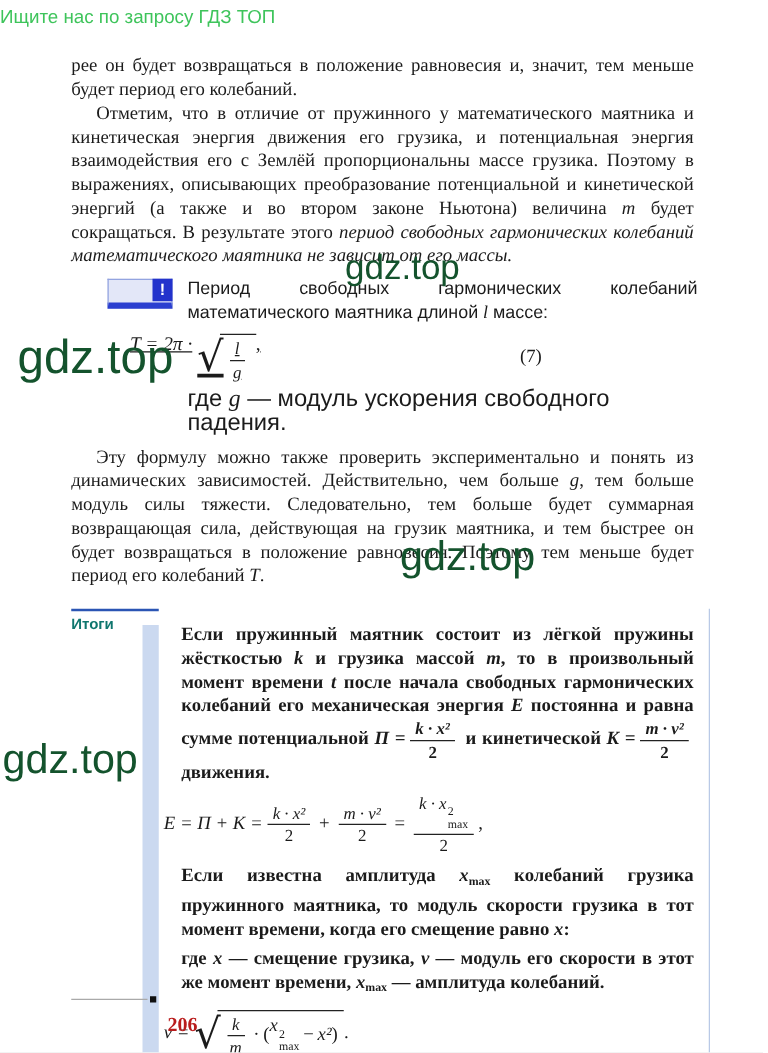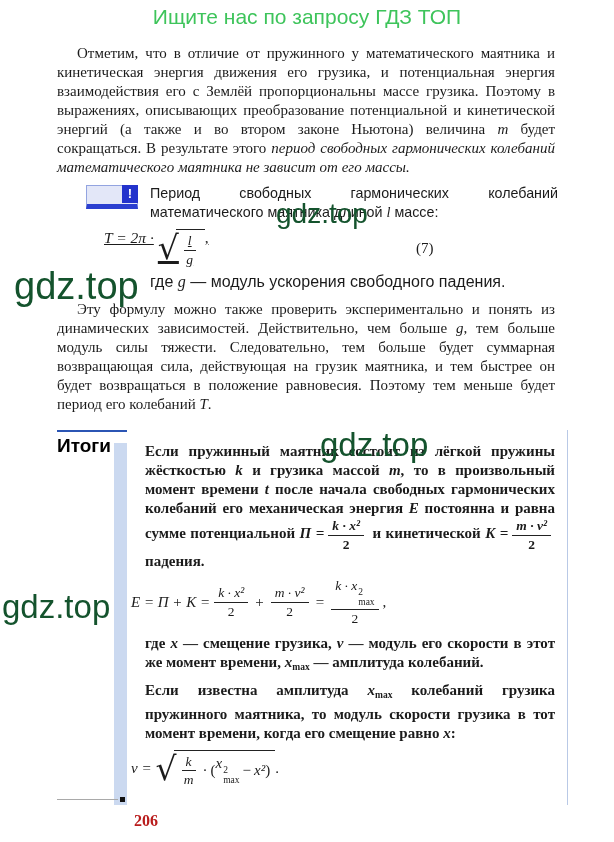--- a/index.html
+++ b/index.html
@@ -3,22 +3,22 @@
 <meta charset="utf-8">
 <style>
   html,body { margin:0; padding:0; background:#e9e9e9; }
   .page {
     position:relative; width:614px; height:842px; margin:0 auto;
     background:#ffffff; overflow:hidden;
     font-family:"Liberation Serif", serif; color:#1b1b1b;
   }
   
   .promo-top {
-    position:absolute; top:5px; left:0; width:100%; text-align:center;
-    font-family:"Liberation Sans", sans-serif; font-size:21px; color:#3ec45b;
+    position:absolute; top:5px; left:0; width:100%; text-align:left;
+    font-family:"Liberation Sans", sans-serif; font-size:15px; color:#3ec45b;
   }
   
   .content { position:absolute; left:57px; top:44px; width:498px; }
   .para { font-size:15px; line-height:19px; text-align:justify; margin:0; }
   .indent { text-indent:20px; }
   .mvar { font-style:italic; font-family:"Liberation Serif", serif; }
   .em-serif { font-style:italic; }
 
   
   .feature { position:relative; margin:7px 0 9px 93px; width:408px; font-family:"Liberation Sans", sans-serif; }
@@ -32,21 +32,21 @@
     position:absolute; right:-1px; top:-1px; width:16px; height:18px;
     background:#2333cc; color:#fff; text-align:center;
     font:bold 13px/18px "Liberation Sans", sans-serif; font-style:normal;
   }
   .formula-row {
     position:relative; margin:7px 0 5px -46px;
     font-family:"Liberation Serif", serif; font-size:15.5px;
     display:flex; align-items:flex-start;text-decoration:underline;
   }
   .eq-label { position:absolute; left:312px; top:50%; transform:translateY(-50%); font-size:15px; }
-  .caption { font-size:16px; line-height:19px; }
+  .caption { font-size:19px; line-height:19px; }
 
   
   .frac {
     display:inline-flex; flex-direction:column; align-items:center;
     vertical-align:middle; margin:0 4px; font-size:13.5px; line-height:1.15;
     font-style:italic; font-family:"Liberation Serif", serif;
   }
   .frac .num { border-bottom:1px solid #222; padding:0 4px 1px; white-space:nowrap; }
   .frac .den { font-style:normal; padding-top:1px; }
   .frac .den.it { font-style:italic; }
@@ -60,21 +60,21 @@
   .mline { display:flex; align-items:center; font-size:15px; margin:7px 0 7px -14px; }
   .mline .gap { margin:0 3px; }
   subm { font-size:9.5px; vertical-align:-3px; font-style:normal; }
 
   
   .summary { position:relative; margin-top:16px; padding:12px 0 10px 88px; width:410px; }
   .summary-bar { position:absolute; left:57px; top:13px; bottom:0; width:13px; background:#cbd9f0; }
   .summary-rightline { position:absolute; left:510px; top:0; height:100%; width:1px; background:#b9c9e6; }
   .summary-head {
     position:absolute; left:0; top:0; width:70px; border-top:2px solid #2b55b4; padding-top:3px;
-    font-family:"Liberation Sans", sans-serif; font-weight:bold; font-size:19px; color:#000000;
+    font-family:"Liberation Sans", sans-serif; font-weight:bold; font-size:12px; color:#0f766e;
   }
   .summary .para { margin-bottom:4px;font-weight:bold; }
 
   
   .pagefoot { position:absolute; left:57px; top:768px; display:flex; align-items:center; }
   .foot-line { width:61px; height:1px; background:#a9a9a9; }
   .foot-sq { width:5px; height:5px; background:#111; margin-left:2px; }
   .foot-num { margin-left:9px; font-family:Liberation Serif, serif; font-weight:bold; font-size:16px; color:#b91c1c;margin-top:44px; }
   .promo-bottom {
     position:absolute; left:0; top:814px; width:100%; text-align:center;
@@ -95,20 +95,21 @@
 
   <div class="promo-top">Ищите нас по запросу ГДЗ ТОП</div>
 
   <div class="wm wm1">gdz.top</div>
   <div class="wm wm2">gdz.top</div>
   <div class="wm wm3">gdz.top</div>
   <div class="wm wm4">gdz.top</div>
 
   <div class="content">
 
+    <p class="para"><span>рее он будет возвращаться в положение равновесия и, значит, тем меньше будет период его колебаний.</span></p>
 
     <p class="para indent"><span>Отметим, что в отличие от пружинного у математического маятника и кинетическая энергия движения его грузика, и потенциальная энергия взаимодействия его с Землёй пропорциональны массе грузика. Поэтому в выражениях, описывающих преобразование потенциальной и кинетической энергий (а также и во втором законе Ньютона) величина </span><span class="mvar">m</span><span> будет сокращаться. В результате этого </span><span class="em-serif">период свободных гармонических колебаний математического маятника не зависит от его массы.</span></p>
 
     <div class="feature">
       <div class="note-icon">
         <span class="bang">!</span>
       </div>
       <div class="feature-text"><span>Период свободных гармонических колебаний математического маятника длиной </span><span class="mvar">l</span><span> массе:</span></div>
       <div class="formula-row">
         <span class="mvar">T = 2π ·</span>
@@ -133,21 +134,21 @@
       <div class="summary-bar"></div>
       <div class="summary-rightline"></div>
       <div class="summary-head">Итоги</div>
 
       <p class="para"><span>Если пружинный маятник состоит из лёгкой пружины жёсткостью </span><span class="mvar">k</span><span> и грузика массой </span><span class="mvar">m</span><span>, то в произвольный момент времени </span><span class="mvar">t</span><span> после начала свободных гармонических колебаний его механическая энергия </span><span class="mvar">E</span><span> постоянна и равна сумме потенциальной </span><span class="mvar">П =</span><span class="frac">
             <span class="num">k · x²</span>
             <span class="den">2</span>
           </span><span> и кинетической </span><span class="mvar">K =</span><span class="frac">
             <span class="num">m · v²</span>
             <span class="den">2</span>
-          </span><span> падения.</span></p>
+          </span><span> движения.</span></p>
 
       <div class="mline">
         <span class="mvar">E = П + K =</span>
         <span class="frac">
             <span class="num">k · x²</span>
             <span class="den">2</span>
           </span>
         <span class="gap">+</span>
         <span class="frac">
             <span class="num">m · v²</span>
@@ -157,23 +158,23 @@
         <span class="frac">
             <span class="num"><span>k · x</span><span class="ss">
                 <span>2</span>
                 <span>max</span>
               </span></span>
             <span class="den">2</span>
           </span>
         <span>,</span>
       </div>
 
+      <p class="para"><span>Если известна амплитуда </span><span class="mvar"><span>x</span><subm>max</subm></span><span> колебаний грузика пружинного маятника, то модуль скорости грузика в тот момент времени, когда его смещение равно </span><span class="mvar">x</span><span>:</span></p>
+
       <p class="para"><span>где </span><span class="mvar">x</span><span> — смещение грузика, </span><span class="mvar">v</span><span> — модуль его скорости в этот же момент времени, </span><span class="mvar"><span>x</span><subm>max</subm></span><span> — амплитуда колебаний.</span></p>
-
-      <p class="para"><span>Если известна амплитуда </span><span class="mvar"><span>x</span><subm>max</subm></span><span> колебаний грузика пружинного маятника, то модуль скорости грузика в тот момент времени, когда его смещение равно </span><span class="mvar">x</span><span>:</span></p>
 
       <div class="mline">
         <span class="mvar">v =</span>
         <span class="sqrt">
           <span class="sqrt-sign">√</span>
           <span class="sqrt-body">
             <span class="frac">
                 <span class="num">k</span>
                 <span class="den it">m</span>
               </span>

